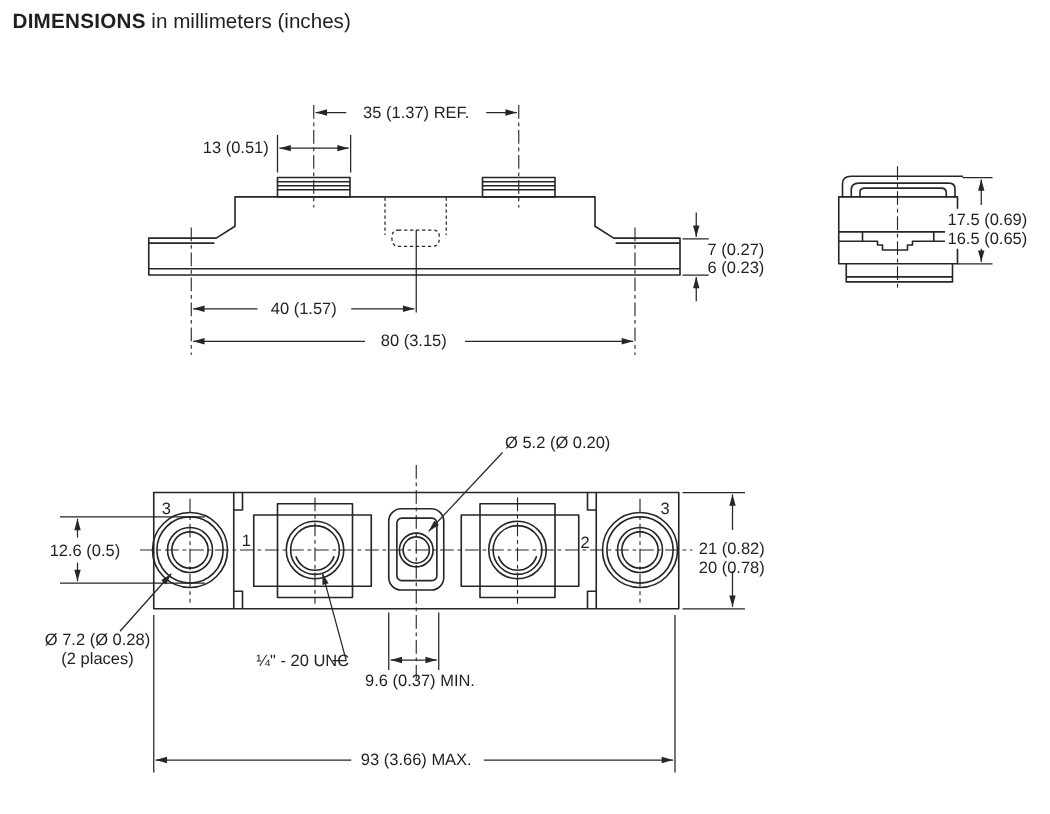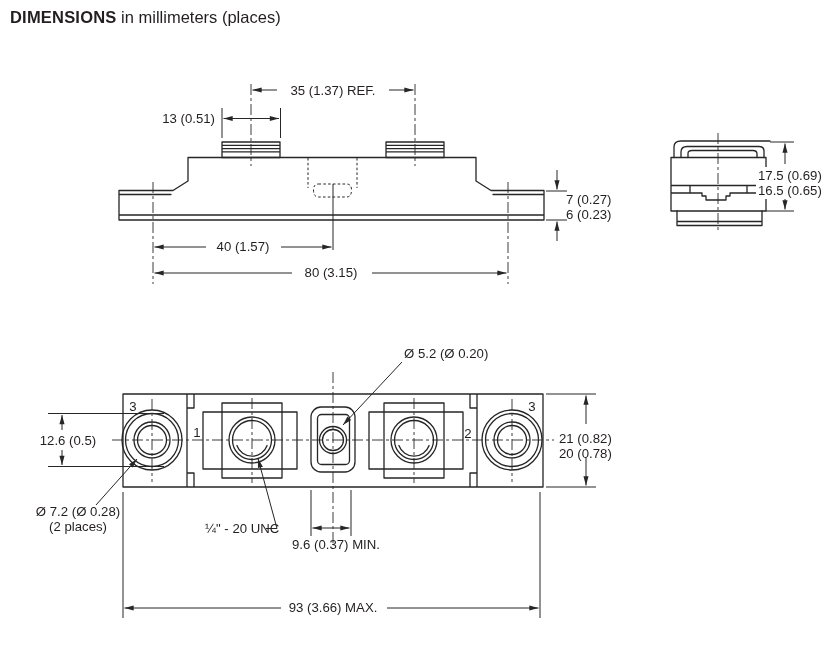--- a/index.html
+++ b/index.html
@@ -16,21 +16,21 @@
   .bg{fill:#fff;stroke:none;}
   .mid{text-anchor:middle;}
   .end{text-anchor:end;}
 </style>
 </head>
 <body>
 
 <div class="page">
 
   <div class="title">
-    <span class="b">DIMENSIONS</span><span> in millimeters (places)</span>
+    <span class="b">DIMENSIONS</span><span> in millimeters (inches)</span>
   </div>
 
   <svg width="840" height="651" viewBox="0 0 840 651">
     <defs>
       <marker id="ar" viewBox="0 0 12 12" refX="11" refY="6" markerWidth="11" markerHeight="11" orient="auto-start-reverse">
         <path d="M1,3.2 L11,6 L1,8.8 Z" fill="#262626"></path>
       </marker>
     </defs>
 
     <g>

